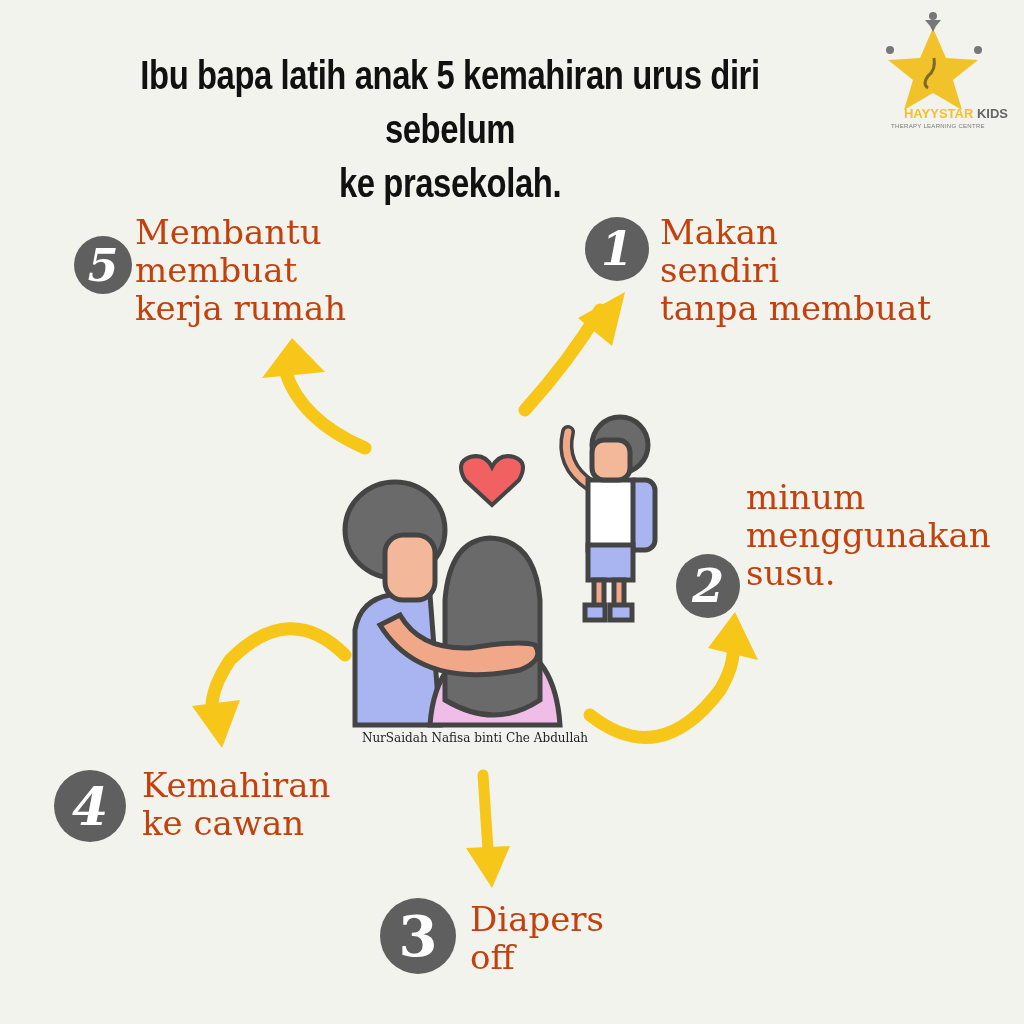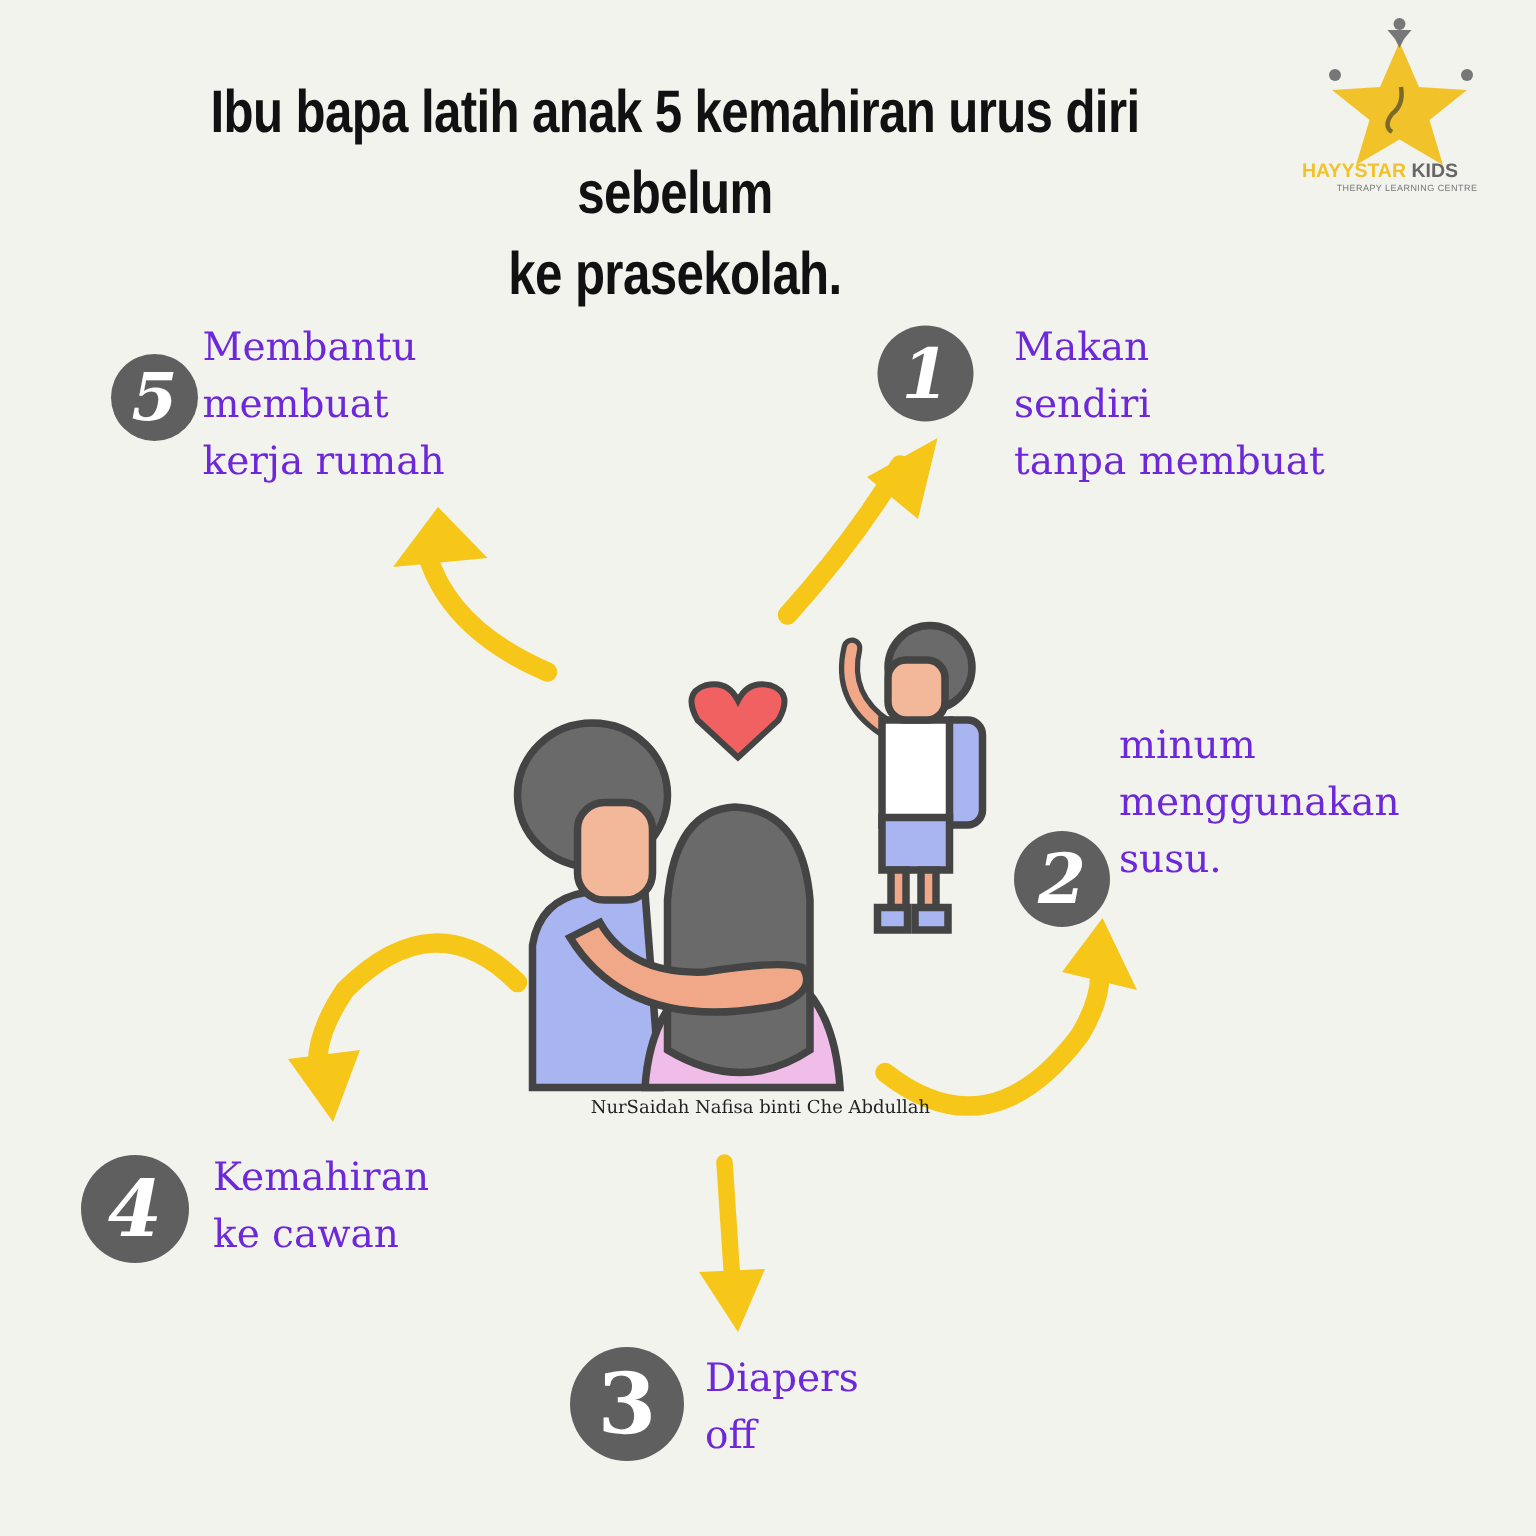--- a/index.html
+++ b/index.html
@@ -1,25 +1,25 @@
 <!DOCTYPE html>
 <html><head>
 <meta charset="utf-8">
 <style>
   html, body { margin:0; padding:0; }
   body { width:1024px; height:1024px; background:#f3f3ee; position:relative; overflow:hidden; font-family:"DejaVu Serif", serif; color:#1c1c1c; }
   .title { position:absolute; left:20px; width:860px; top:48px; text-align:center; font-family:"Liberation Sans", sans-serif; font-weight:bold; font-size:40px; line-height:54px; color:#111; transform:scaleX(0.82); transform-origin:center; letter-spacing:-0.5px; }
   .logo { position:absolute; left:878px; top:10px; width:120px; height:130px; }
-  .logo-brand { position:absolute; left:868px; top:106px; width:140px; text-align:left; font-family:"Liberation Sans", sans-serif; font-weight:bold; font-size:13px; }
+  .logo-brand { position:absolute; left:868px; top:106px; width:140px; text-align:right; font-family:"Liberation Sans", sans-serif; font-weight:bold; font-size:13px; }
   .logo-brand .y { color:#f2c22a; }
   .logo-brand .g { color:#666; }
   .logo-sub { position:absolute; left:868px; top:123px; width:140px; text-align:center; font-family:"Liberation Sans", sans-serif; font-size:6px; color:#777; letter-spacing:0.3px; }
   .num { position:absolute; border-radius:50%; background:#5f5f5f; color:#fff; display:flex; align-items:center; justify-content:center; font-family:"DejaVu Serif", serif; font-style:italic; font-weight:bold; }
-  .label { position:absolute; font-size:26px; line-height:38px; color:#6d28d9; }
-  .credit { position:absolute; left:330px; top:730px; width:290px; text-align:right; font-size:12px; line-height:17px; color:#222; }
+  .label { position:absolute; font-size:34px; line-height:38px; color:#c2410c; }
+  .credit { position:absolute; left:330px; top:730px; width:290px; text-align:center; font-size:12px; line-height:17px; color:#222; }
   svg { position:absolute; left:0; top:0; }
 </style>
 </head>
 <body>
 
 <div class="title">
   <div>Ibu bapa latih anak 5 kemahiran urus diri sebelum</div>
   <div>ke prasekolah.</div>
 </div>
 
@@ -79,21 +79,21 @@
 </svg>
 
 <div class="num" style="left:74px;top:236px;width:58px;height:58px;font-size:44px;">5</div>
 <div class="label" style="left:135px;top:213px;">
   <div>Membantu</div>
   <div>membuat</div>
   <div>kerja rumah</div>
 </div>
 
 <div class="num" style="left:585px;top:217px;width:64px;height:64px;font-size:46px;">1</div>
-<div class="label" style="left:660px;top:213px;margin-left:16px;">
+<div class="label" style="left:660px;top:213px;">
   <div>Makan</div>
   <div>sendiri</div>
   <div>tanpa membuat</div>
 </div>
 
 <div class="num" style="left:676px;top:554px;width:64px;height:64px;font-size:46px;">2</div>
 <div class="label" style="left:746px;top:478px;">
   <div>minum</div>
   <div>menggunakan</div>
   <div>susu.</div>

